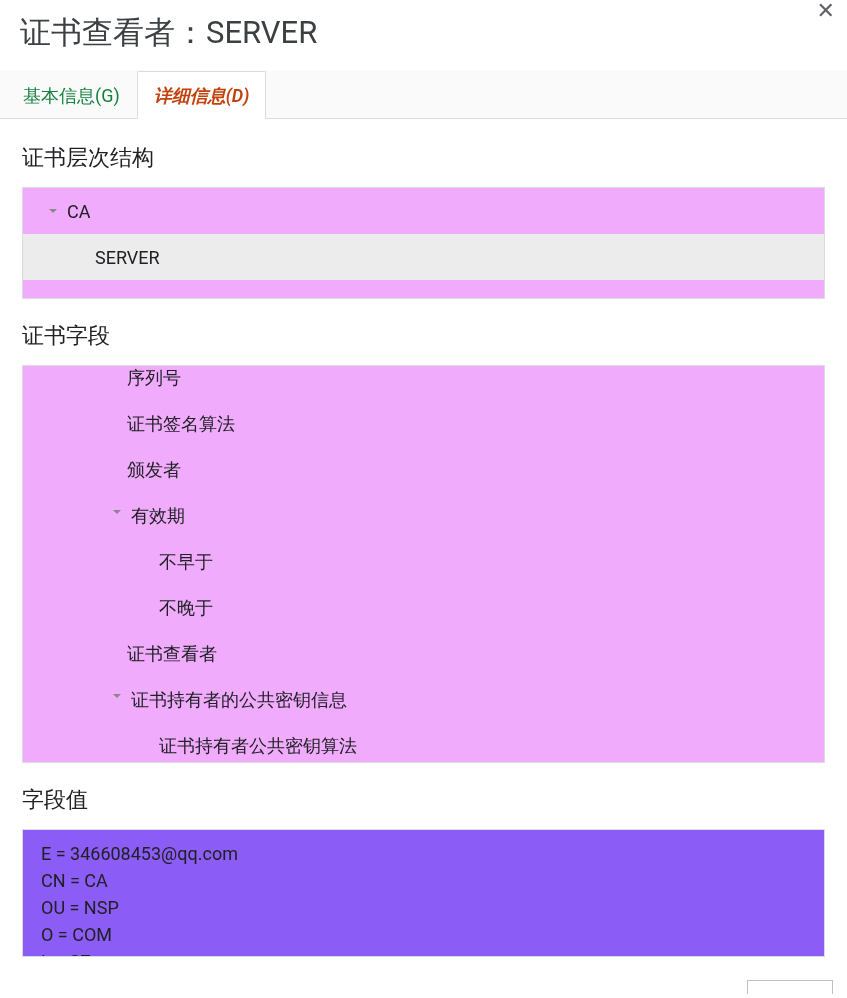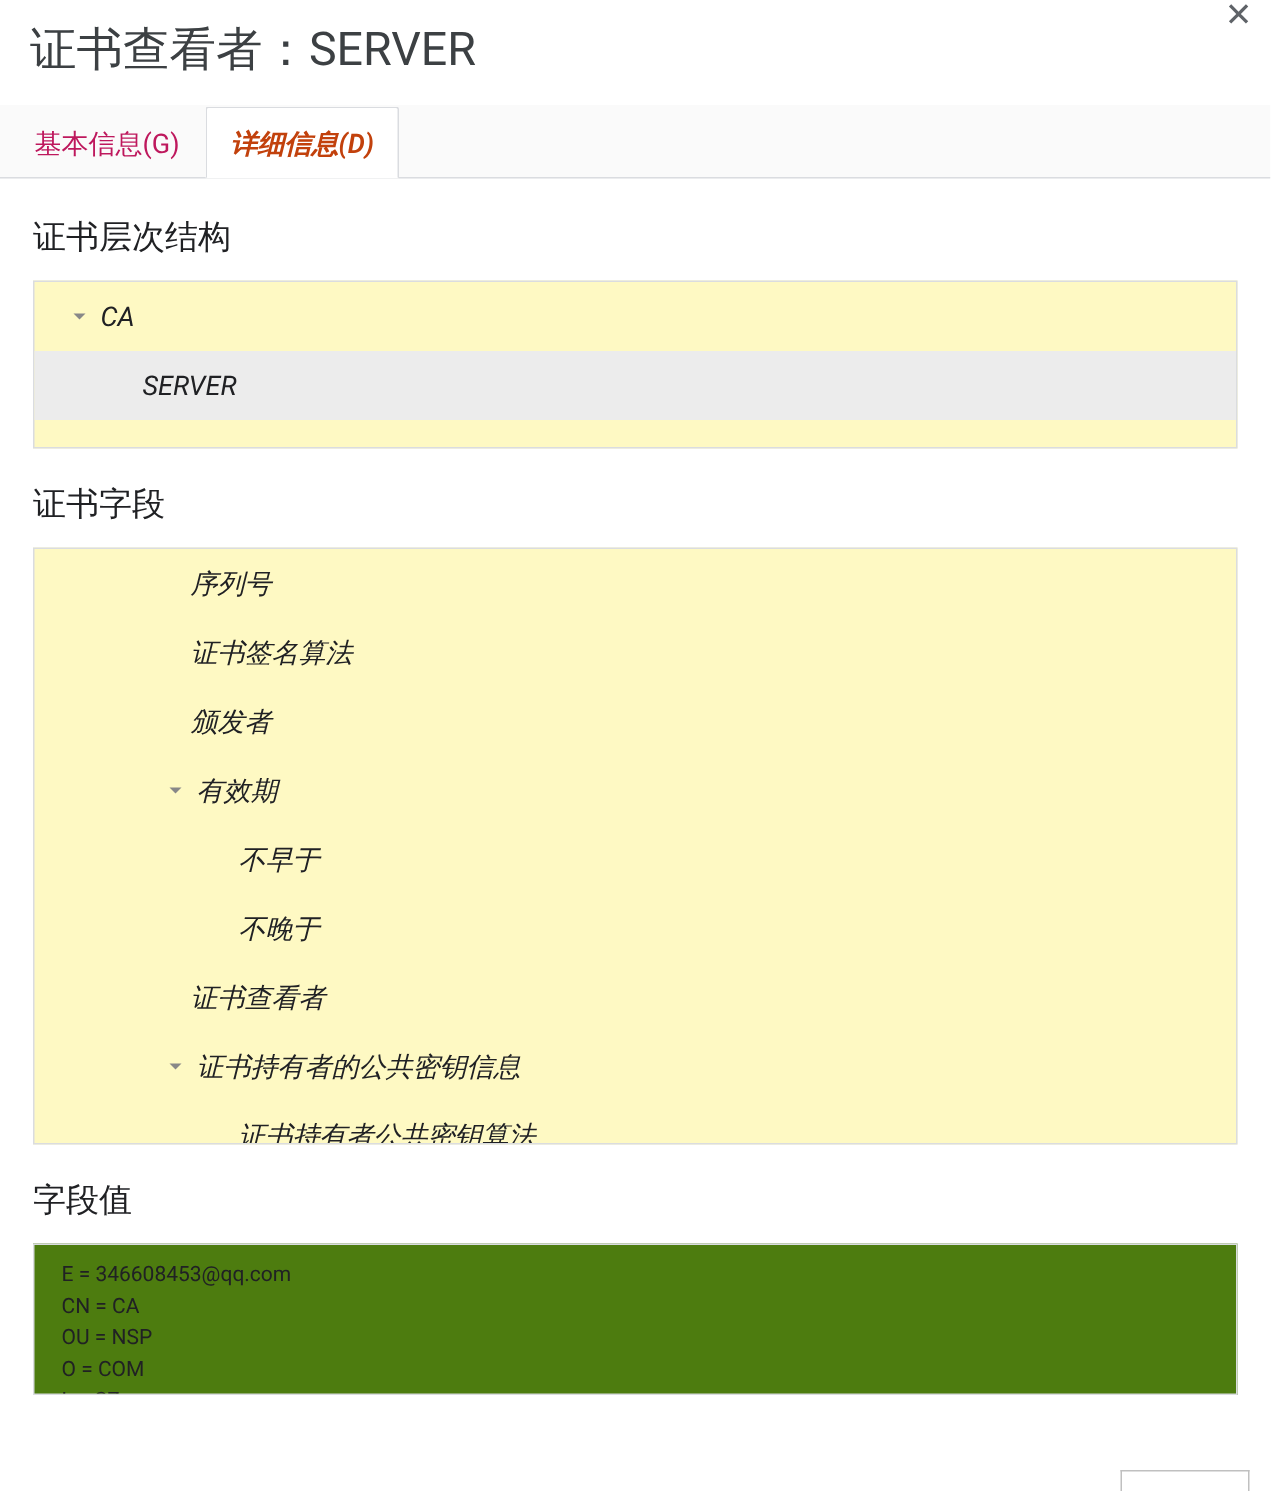--- a/index.html
+++ b/index.html
@@ -36,21 +36,21 @@
     }
     .tabs {
       display: flex;
       border-bottom: 1px solid #dadce0;
       background: #fafafa;
       padding-left: 6px;
     }
     .tab {
       padding: 12px 16px 10px 16px;
       font-size: 18px;
-      color: #be185d;
+      color: #15803d;
       cursor: pointer;
       border: 1px solid transparent;
       border-bottom: none;
       position: relative;
       top: 1px;
     }
     .tab.active {
       color: #c2410c;
       font-weight: 600;
       background: #fff;
@@ -66,22 +66,21 @@
       font-size: 22px;
       color: #202124;
       margin-bottom: 14px;
       margin-top: 22px;
     }
     .section-label:first-child {
       margin-top: 0;
     }
     .box {
       border: 1px solid #dadce0;
-      background: #fef9c3;
-      font-style: italic;
+      background: #f0abfc;
     }
     .hierarchy-box {
       padding-bottom: 18px;
     }
     .tree-row {
       display: flex;
       align-items: center;
       height: 46px;
       padding-left: 8px;
       cursor: default;
@@ -103,35 +102,34 @@
       height: 10px;
     }
     .spacer-0 { padding-left: 22px; }
     .spacer-1 { padding-left: 72px; }
     .fields-box {
       height: 398px;
       overflow: hidden;
     }
     .field-row {
       display: flex;
-      align-items: center;
       height: 46px;
       cursor: default;
     }
     .f-pad-2 { padding-left: 104px; }
     .f-pad-2e { padding-left: 86px; }
     .f-pad-3 { padding-left: 136px; }
     .value-box {
       border: 1px solid #dadce0;
-      background: #4d7c0f;
+      background: #8b5cf6;
       padding: 10px 18px 6px 18px;
-      height: 101px;
+      height: 128px;
       overflow: hidden;
       line-height: 1.5;
-      font-size: 14px;
+      font-size: 18px;
     }
     .value-line {
       white-space: nowrap;
     }
     .bottom-bar {
       position: absolute;
       bottom: 0;
       right: 14px;
       padding: 4px 0;
     }

